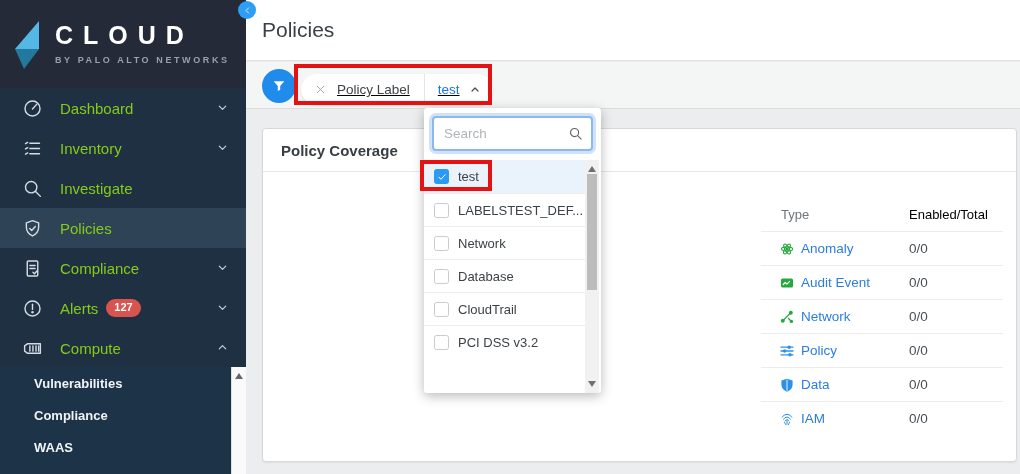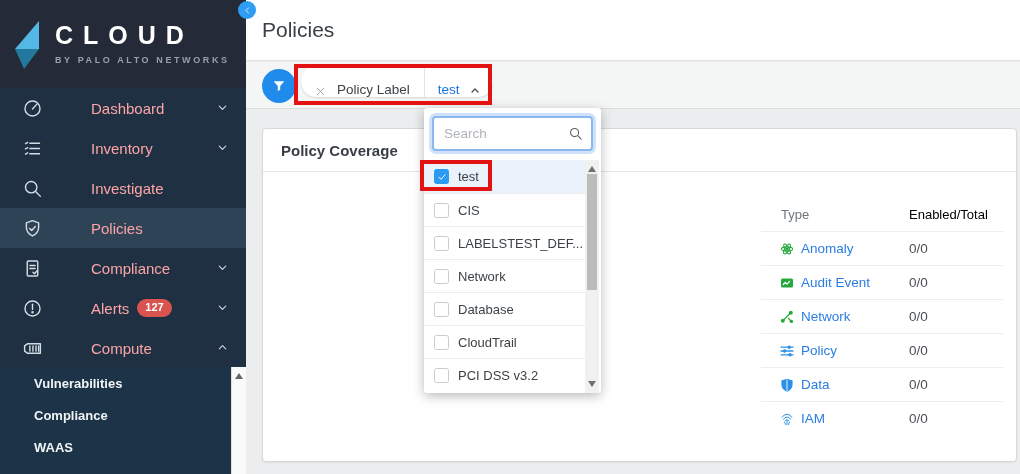--- a/index.html
+++ b/index.html
@@ -11,21 +11,21 @@
   .logo-area{height:88px;background:#242a37;display:flex;align-items:center;padding-left:13px;box-sizing:border-box;}
   .logo-tri{width:28px;height:50px;margin-right:14px;flex:none;}
   .brand-col{display:flex;flex-direction:column;}
   .brand{color:#fff;font-size:25px;font-weight:bold;letter-spacing:10px;line-height:1;}
   .tagline{color:#98a1aa;font-size:9px;font-weight:bold;letter-spacing:2.6px;margin-top:7px;}
   .nav{position:absolute;top:88px;left:0;right:0;}
   .nav-item{height:40px;display:flex;align-items:center;padding:0 18px 0 20px;cursor:pointer;}
   .nav-item.active{background:#2e4356;}
   .nav-ic{width:24px;height:24px;flex:none;margin-right:16px;display:flex;align-items:center;justify-content:center;}
   .nav-ic svg{stroke:#d5dde4;fill:none;stroke-width:1.6;stroke-linecap:round;stroke-linejoin:round;}
-  .nav-label{color:#fca5a5;font-size:15px;flex:1;margin-left:31px;}
+  .nav-label{color:#84cc16;font-size:15px;flex:1;}
   .nav-chevron svg{stroke:#c9d1d8;fill:none;stroke-width:2.6;stroke-linecap:round;stroke-linejoin:round;}
   .badge{background:#d9534f;color:#fff;font-size:11px;font-weight:bold;border-radius:9px;
          padding:2px 8px;margin-left:8px;line-height:1.2;}
   .alerts-label-wrap{display:flex;align-items:center;flex:1;}
   .submenu{position:absolute;left:0;top:367px;width:246px;height:107px;background:#1d3347;}
   .submenu-item{height:32px;display:flex;align-items:center;padding-left:34px;color:#f0f4f7;
                 font-size:13px;font-weight:bold;cursor:pointer;}
   .sub-scrollbar{position:absolute;right:0;top:0;width:14px;height:107px;background:#fafafa;border-left:1px solid #e0e0e0;}
   .sub-scroll-up{position:absolute;left:3px;top:6px;width:0;height:0;
                  border-left:4px solid transparent;border-right:4px solid transparent;border-bottom:6px solid #666;}
@@ -33,22 +33,22 @@
                 background:#2e9df3;border:none;z-index:60;cursor:pointer;display:flex;align-items:center;justify-content:center;padding:0;}
   .collapse-btn svg{stroke:#fff;fill:none;stroke-width:2.2;stroke-linecap:round;stroke-linejoin:round;}
 
   
   .main{position:absolute;left:246px;top:0;width:774px;height:474px;}
   .page-header{height:61px;background:#fff;border-bottom:1px solid #e3e3e3;display:flex;align-items:center;padding-left:16px;box-sizing:border-box;}
   .page-title{font-size:21px;color:#3a4045;}
   .filterbar{position:absolute;left:0;top:62px;width:774px;height:47px;background:#f4f5f5;border-bottom:1px solid #dcdcdc;box-sizing:border-box;}
   .filter-btn{position:absolute;left:16px;top:7px;width:34px;height:34px;border-radius:50%;background:#1f8ceb;
               border:none;cursor:pointer;display:flex;align-items:center;justify-content:center;padding:0;}
-  .chip{position:absolute;left:55px;top:4px;height:31px;background:#fff;border-radius:16px;
-        display:flex;align-items:flex-end;padding:0 6px 0 14px;box-shadow:0 1px 2px rgba(0,0,0,.12);cursor:pointer;box-sizing:border-box;}
+  .chip{position:absolute;left:55px;top:12px;height:31px;background:#fff;border-radius:16px;
+        display:flex;align-items:center;padding:0 6px 0 14px;box-shadow:0 1px 2px rgba(0,0,0,.12);cursor:pointer;box-sizing:border-box;text-decoration:underline;}
   .chip-close{display:flex;align-items:center;margin-right:11px;cursor:pointer;}
   .chip-close svg{stroke:#9aa0a6;stroke-width:2;stroke-linecap:round;}
   .chip-label{font-size:13.5px;color:#3f4347;margin-right:14px;}
   .chip-sep{width:1px;height:31px;background:#e4e4e4;margin-right:13px;}
   .chip-value{font-size:13.5px;color:#1a73e8;margin-right:9px;}
   .chip-chevron{display:flex;align-items:center;margin-right:6px;}
   .chip-chevron svg{stroke:#44484c;fill:none;stroke-width:2.4;stroke-linecap:round;stroke-linejoin:round;}
 
   .annotation-box{position:absolute;border:4px solid #e31313;background:transparent;pointer-events:none;z-index:70;box-sizing:border-box;}
   .anno-chip{left:48px;top:2px;width:198px;height:41px;}
@@ -378,24 +378,20 @@
       <div class="opt selected" style="border-top:none;">
         <span class="cb on">
           <svg width="10" height="10" viewBox="0 0 24 24">
               <path d="M4.5 12.5l5 5 10-11"></path>
             </svg>
         </span>
         <span class="opt-label">test</span>
       </div>
       <div class="opt">
         <span class="cb"></span>
-        <span class="opt-label">CIS</span>
-      </div>
-      <div class="opt">
-        <span class="cb"></span>
         <span class="opt-label">LABELSTEST_DEF...</span>
       </div>
       <div class="opt">
         <span class="cb"></span>
         <span class="opt-label">Network</span>
       </div>
       <div class="opt">
         <span class="cb"></span>
         <span class="opt-label">Database</span>
       </div>

